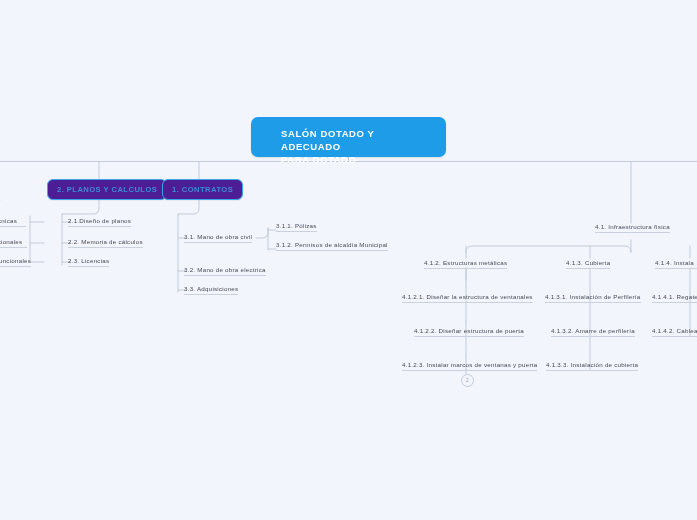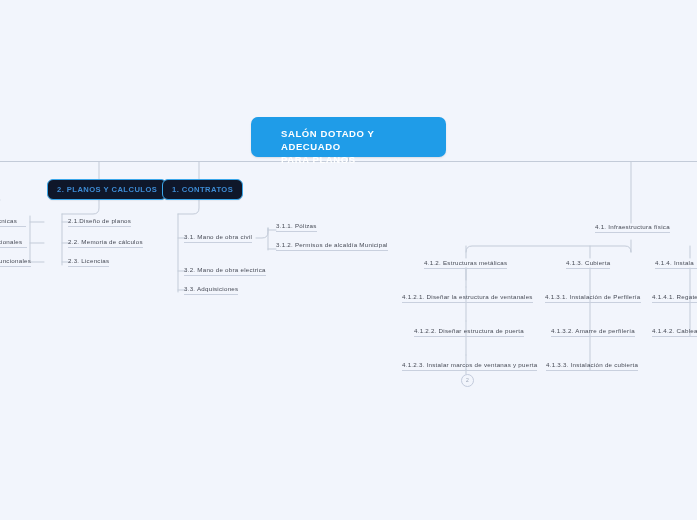--- a/index.html
+++ b/index.html
@@ -24,21 +24,21 @@
     letter-spacing:0.6px;
     line-height:13px;
     padding:10px 30px;
     box-sizing:border-box;
     box-shadow:0 1px 2px rgba(0,0,0,0.10);
   }
 
   
   .pill-node{
     position:absolute;
-    background:#0f172a;
+    background:#4c1d95;
     border:1.4px solid #3aa7ea;
     border-radius:6px;
     color:#3d8bd4;
     font-size:7.6px;
     font-weight:bold;
     letter-spacing:0.45px;
     padding:5px 9px;
     box-sizing:border-box;
     white-space:nowrap;
     box-shadow:0 1px 1px rgba(0,0,0,0.05);
@@ -122,21 +122,21 @@
       <path d="M590 268 L590 370"></path>
 
       <path d="M690 268 L690 336"></path>
 
       <path d="M466 370 L466 374"></path>
     </g>
   </svg>
 
   <div class="root-node" style="left:251px;top:117px;width:195px;height:40px;">
     <div>SALÓN DOTADO Y ADECUADO</div>
-    <div>PARA PLANOS</div>
+    <div>PARA DOTADO</div>
   </div>
 
   <div class="pill-node" style="left:47px;top:179px;">
     <span>2. PLANOS Y CALCULOS</span>
   </div>
 
   <div class="pill-node" style="left:162px;top:179px;">
     <span>1. CONTRATOS</span>
   </div>
 

